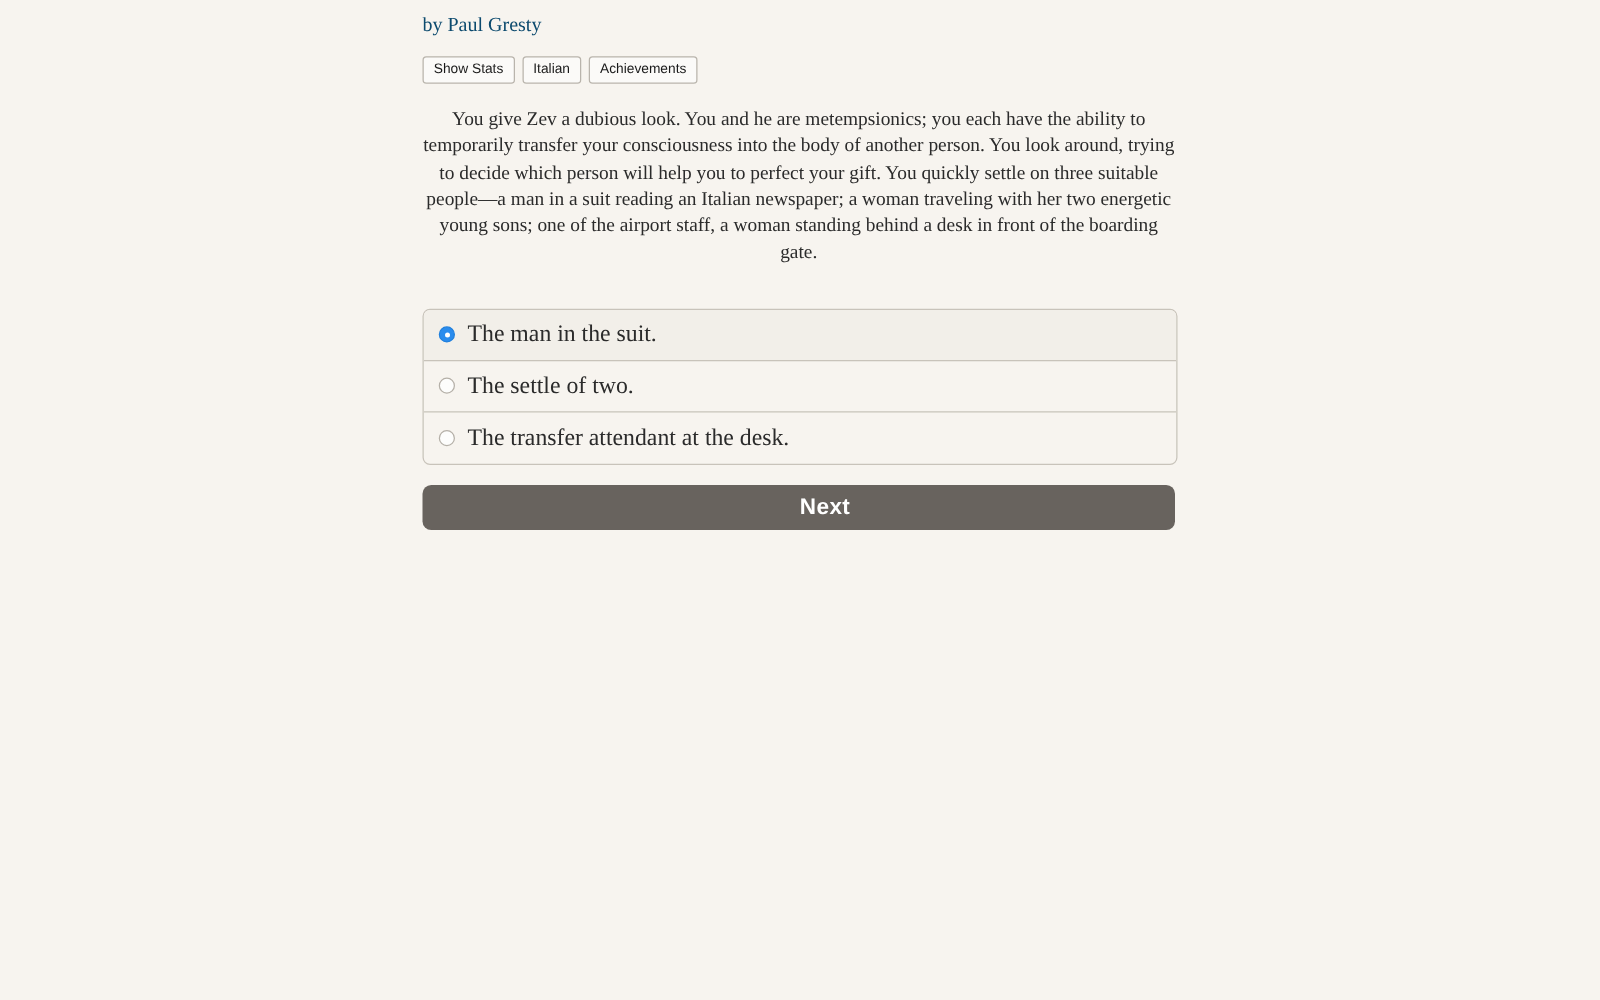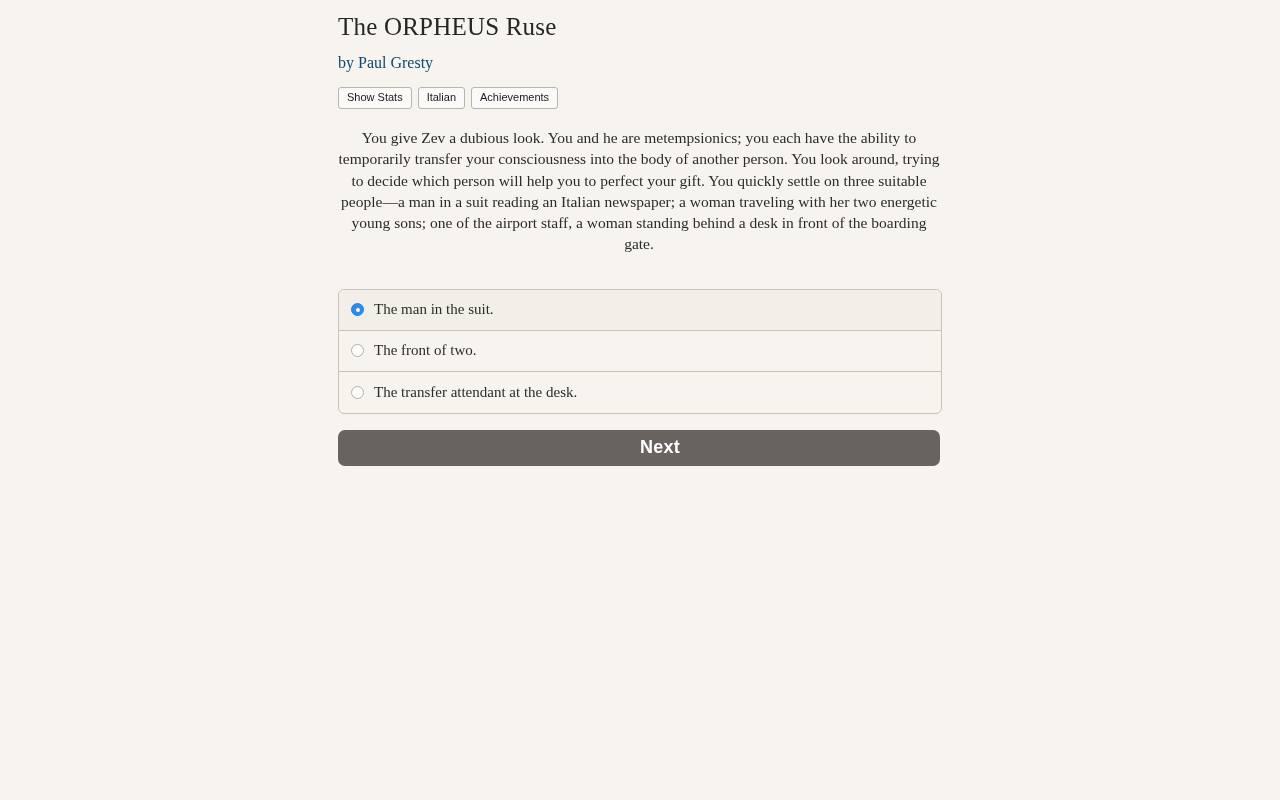--- a/index.html
+++ b/index.html
@@ -108,21 +108,21 @@
     position: absolute;
     left: 3.5px;
     top: 3.5px;
     width: 4px;
     height: 4px;
     border-radius: 50%;
     background: #ffffff;
   }
 
   .choice-label {
-    font-size: 15px;
+    font-size: 19px;
     color: #2b2b2b;
     line-height: 1;
   }
 
   #next-button {
     margin-top: 16px;
     width: 602px;
     height: 36px;
     background: #68635e;
     border: none;
@@ -137,42 +137,41 @@
     align-items: center;
     justify-content: center;
     padding-left: 48px;
   }
 </style>
 </head>
 <body>
 
 <div id="game">
 
-  <h1 id="title">The ORPHEUS Ruse</h1>
 
   <p id="byline">by Paul Gresty</p>
 
   <div id="toolbar">
     <button class="tool-btn">Show Stats</button>
     <button class="tool-btn">Italian</button>
     <button class="tool-btn">Achievements</button>
   </div>
 
   <p id="story">You give Zev a dubious look. You and he are metempsionics; you each have the ability to temporarily transfer your consciousness into the body of another person. You look around, trying to decide which person will help you to perfect your gift. You quickly settle on three suitable people—a man in a suit reading an Italian newspaper; a woman traveling with her two energetic young sons; one of the airport staff, a woman standing behind a desk in front of the boarding gate.</p>
 
   <div id="choices">
 
     <div class="choice selected">
       <span class="radio on"></span>
       <span class="choice-label">The man in the suit.</span>
     </div>
 
     <div class="choice">
       <span class="radio"></span>
-      <span class="choice-label">The front of two.</span>
+      <span class="choice-label">The settle of two.</span>
     </div>
 
     <div class="choice">
       <span class="radio"></span>
       <span class="choice-label">The transfer attendant at the desk.</span>
     </div>
 
   </div>
 
   <button id="next-button">Next</button>

